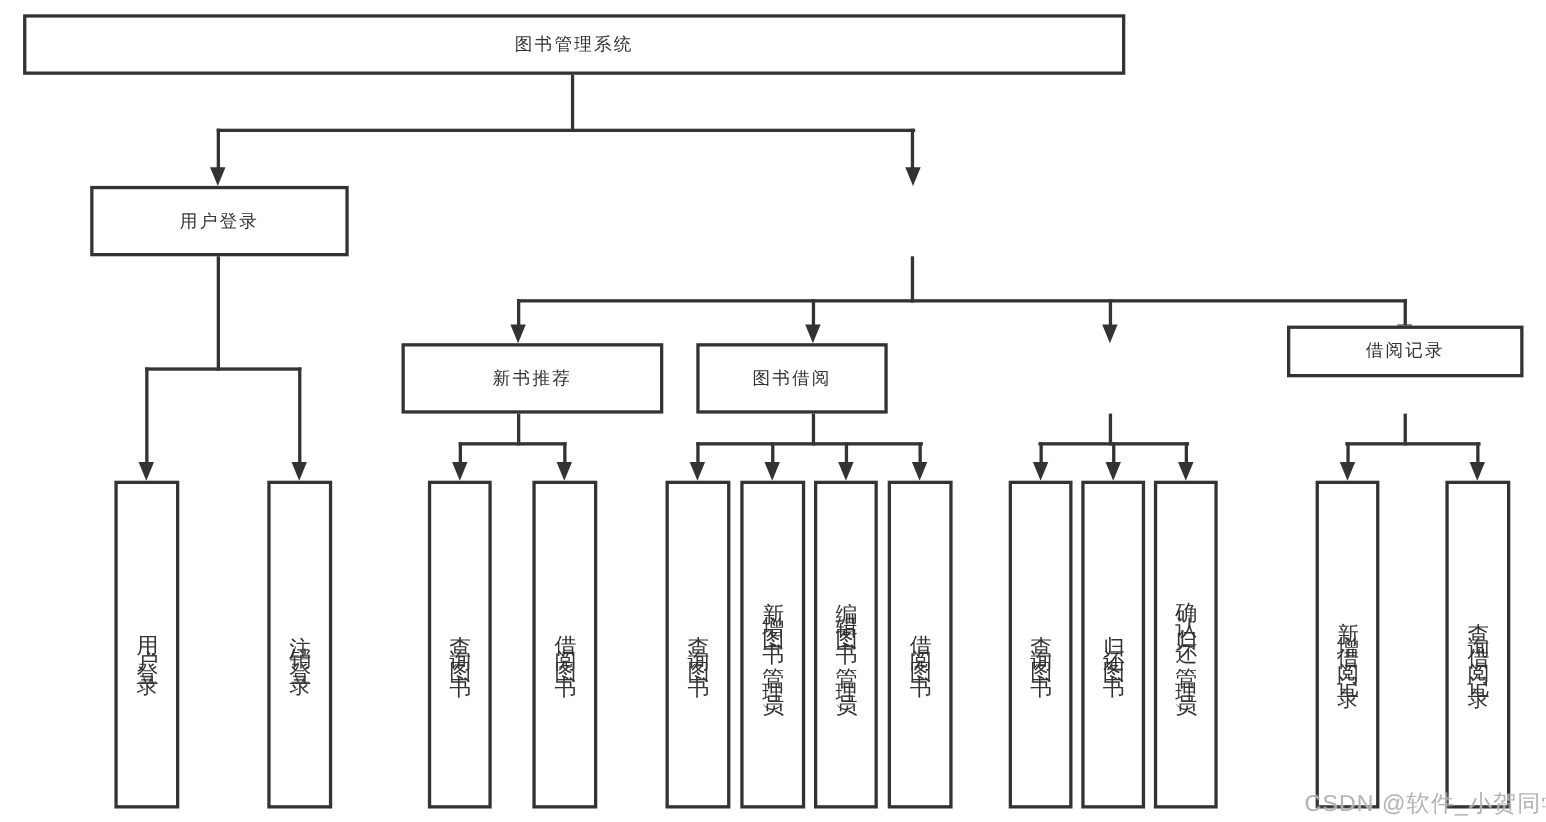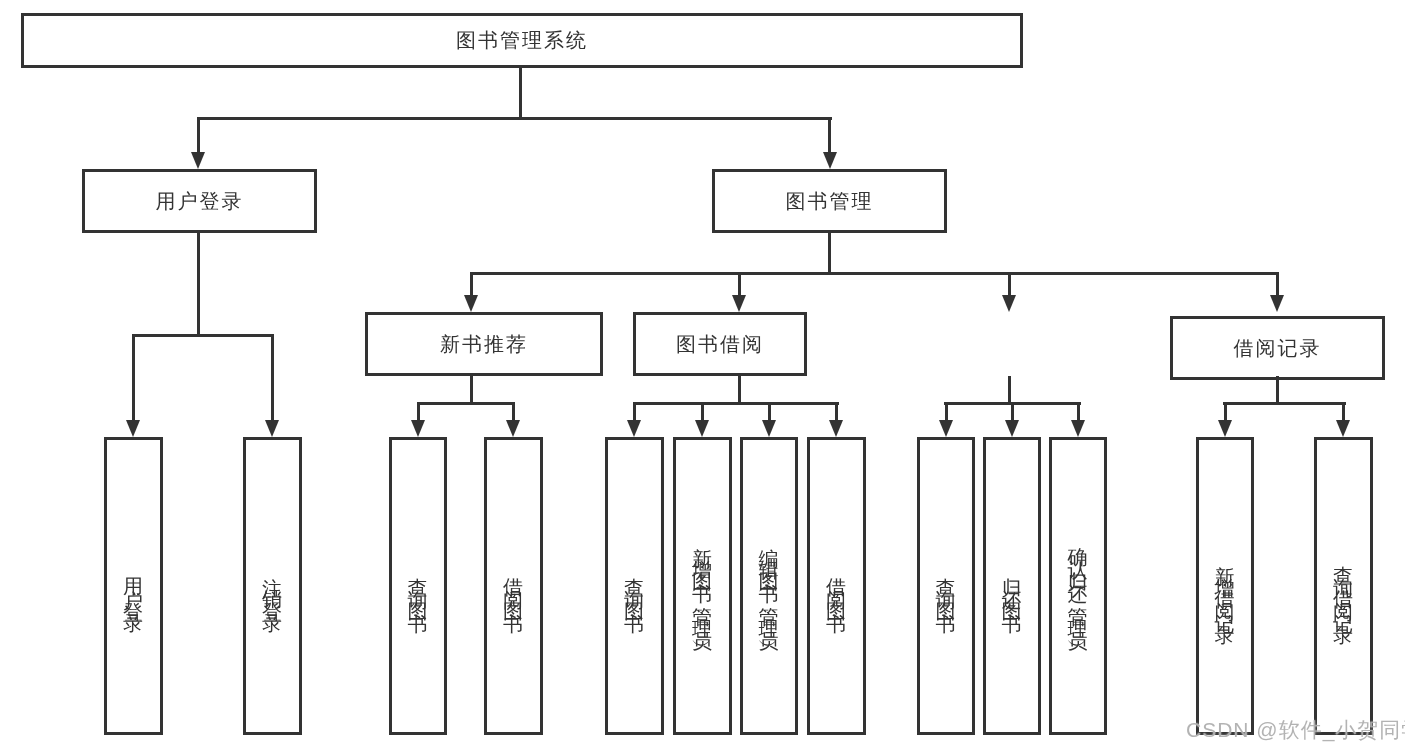--- a/index.html
+++ b/index.html
@@ -15,21 +15,21 @@
     position:absolute;
     border:3px solid #333333;
     background:#ffffff;
     box-sizing:border-box;
     display:flex;
     align-items:center;
     justify-content:center;
     color:#333333;
   }
   .box.h span {
-    font-size:20px;
+    font-size:16px;
     letter-spacing:2px;
     white-space:nowrap;
   }
   .box.v span {
     writing-mode:vertical-rl;
     text-orientation:mixed;
     font-size:20px;
     letter-spacing:12px;
     line-height:1;
   }
@@ -68,23 +68,20 @@
   <div class="line" style="left:519px;top:68px;width:3px;height:52px"></div>
   <div class="line" style="left:197px;top:117px;width:635px;height:3px"></div>
   <div class="line" style="left:197px;top:117px;width:3px;height:38px"></div>
   <div class="arrow" style="left:191px;top:152px"></div>
   <div class="line" style="left:828px;top:117px;width:3px;height:38px"></div>
   <div class="arrow" style="left:823px;top:152px"></div>
 
   <div class="box h" style="left:82px;top:169px;width:235px;height:64px">
     <span>用户登录</span>
   </div>
-  <div class="box h" style="left:712px;top:169px;width:235px;height:64px">
-    <span>图书管理</span>
-  </div>
 
   <div class="line" style="left:197px;top:233px;width:3px;height:104px"></div>
   <div class="line" style="left:132px;top:334px;width:142px;height:3px"></div>
   <div class="line" style="left:132px;top:334px;width:3px;height:92px"></div>
   <div class="arrow" style="left:126px;top:420px"></div>
   <div class="line" style="left:271px;top:334px;width:3px;height:92px"></div>
   <div class="arrow" style="left:265px;top:420px"></div>
 
   <div class="line" style="left:828px;top:233px;width:3px;height:42px"></div>
   <div class="line" style="left:470px;top:272px;width:809px;height:3px"></div>
@@ -96,21 +93,21 @@
   <div class="arrow" style="left:1002px;top:295px"></div>
   <div class="line" style="left:1276px;top:272px;width:3px;height:26px"></div>
   <div class="arrow" style="left:1270px;top:295px"></div>
 
   <div class="box h" style="left:365px;top:312px;width:238px;height:64px">
     <span>新书推荐</span>
   </div>
   <div class="box h" style="left:633px;top:312px;width:174px;height:64px">
     <span>图书借阅</span>
   </div>
-  <div class="box h" style="left:1170px;top:316px;width:215px;height:64px">
+  <div class="box h" style="left:1170px;top:296px;width:215px;height:47px">
     <span>借阅记录</span>
   </div>
 
   <div class="line" style="left:470px;top:376px;width:3px;height:29px"></div>
   <div class="line" style="left:417px;top:402px;width:98px;height:3px"></div>
   <div class="line" style="left:417px;top:402px;width:3px;height:22px"></div>
   <div class="arrow" style="left:411px;top:420px"></div>
   <div class="line" style="left:512px;top:402px;width:3px;height:22px"></div>
   <div class="arrow" style="left:506px;top:420px"></div>
 

